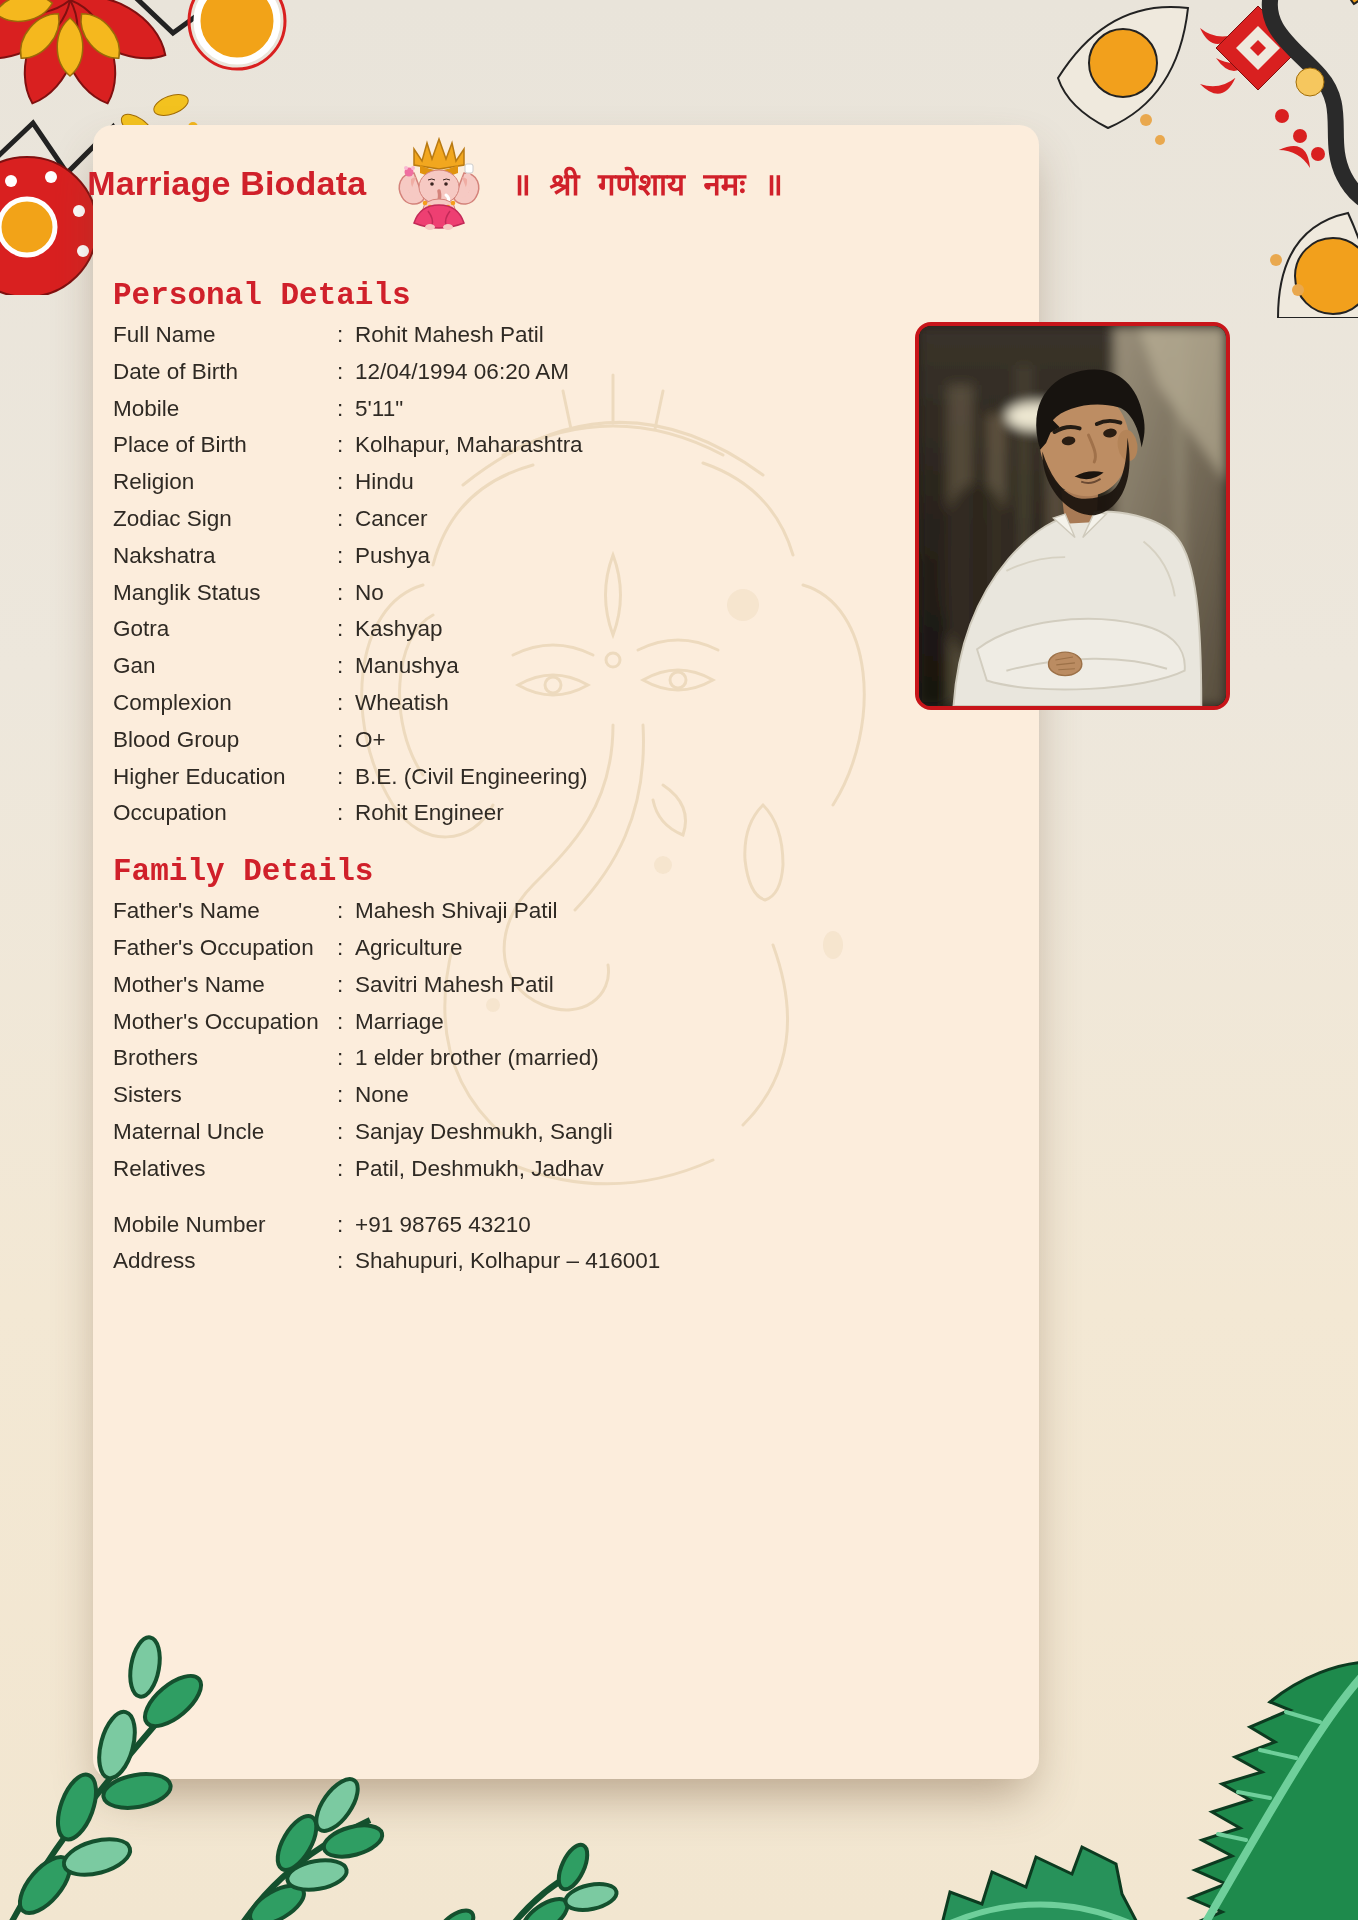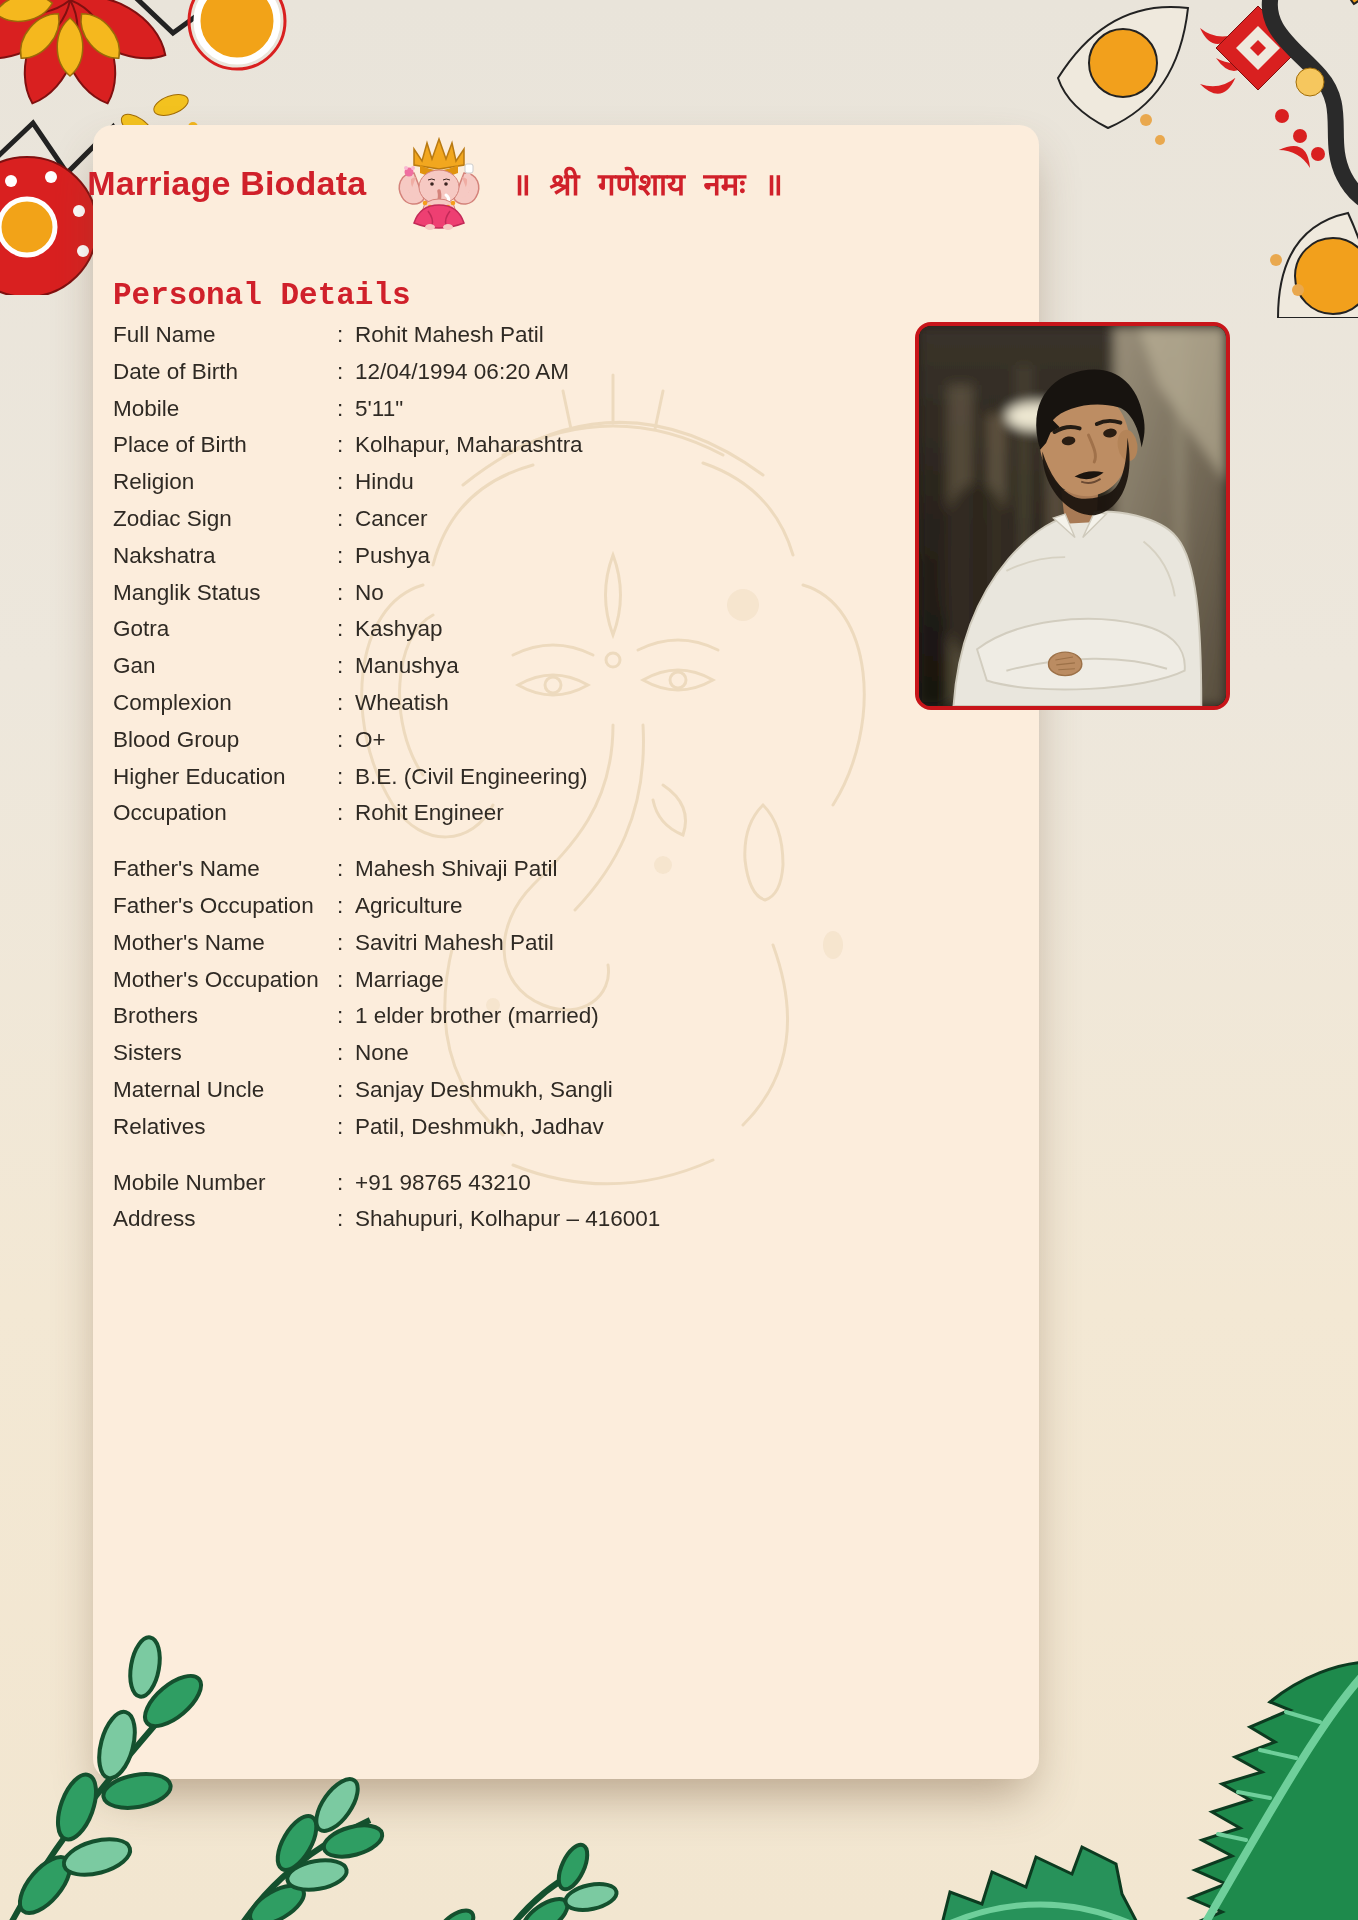--- a/index.html
+++ b/index.html
@@ -321,20 +321,21 @@
           <span class="val">B.E. (Civil Engineering)</span>
         </div>
 
         <div class="row">
           <span class="lbl">Occupation</span>
           <span class="colon">:</span>
           <span class="val">Rohit Engineer</span>
         </div>
       </div>
 
+    <h2 class="section-heading">Family Details</h2>
     <div class="rows">
 
         <div class="row">
           <span class="lbl">Father's Name</span>
           <span class="colon">:</span>
           <span class="val">Mahesh Shivaji Patil</span>
         </div>
 
         <div class="row">
           <span class="lbl">Father's Occupation</span>

